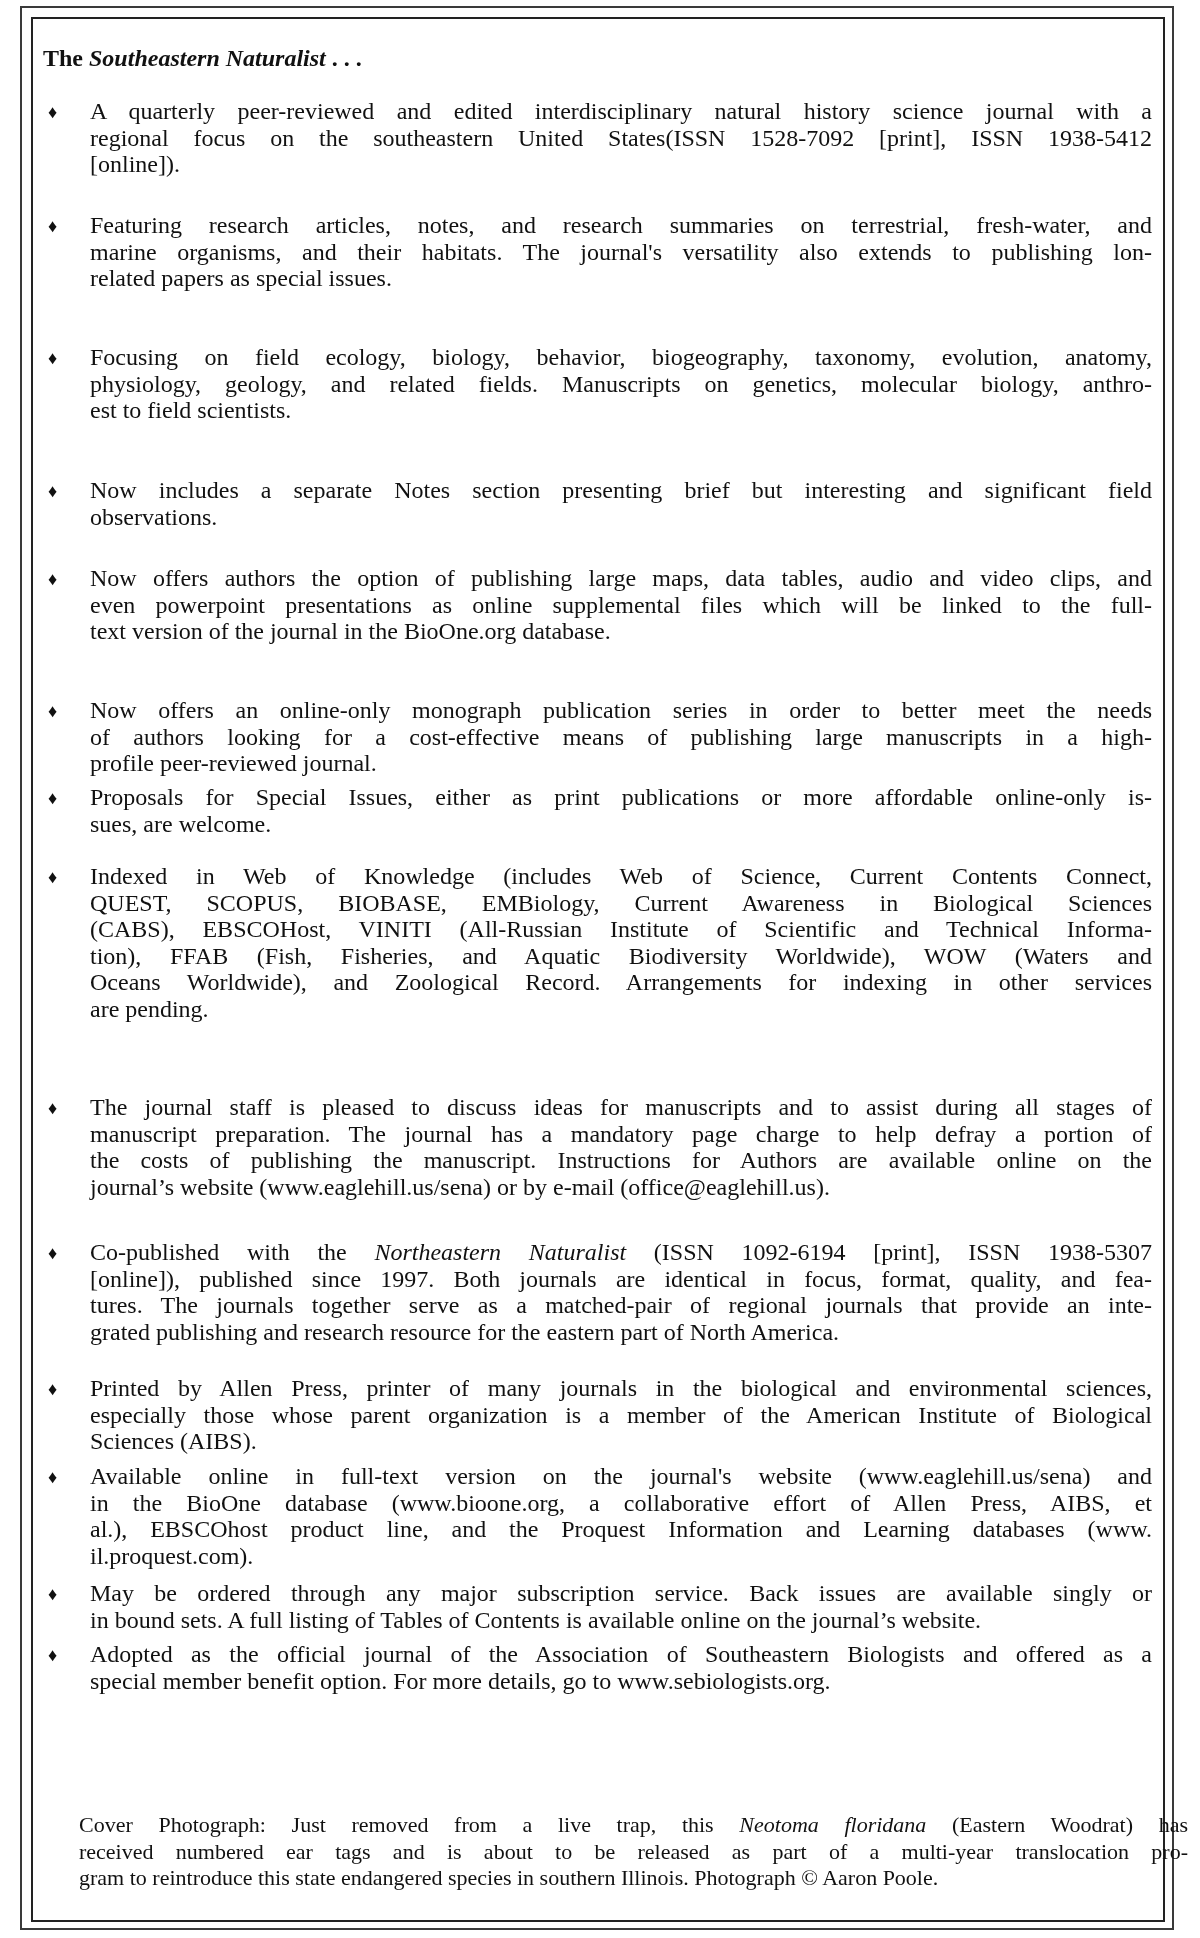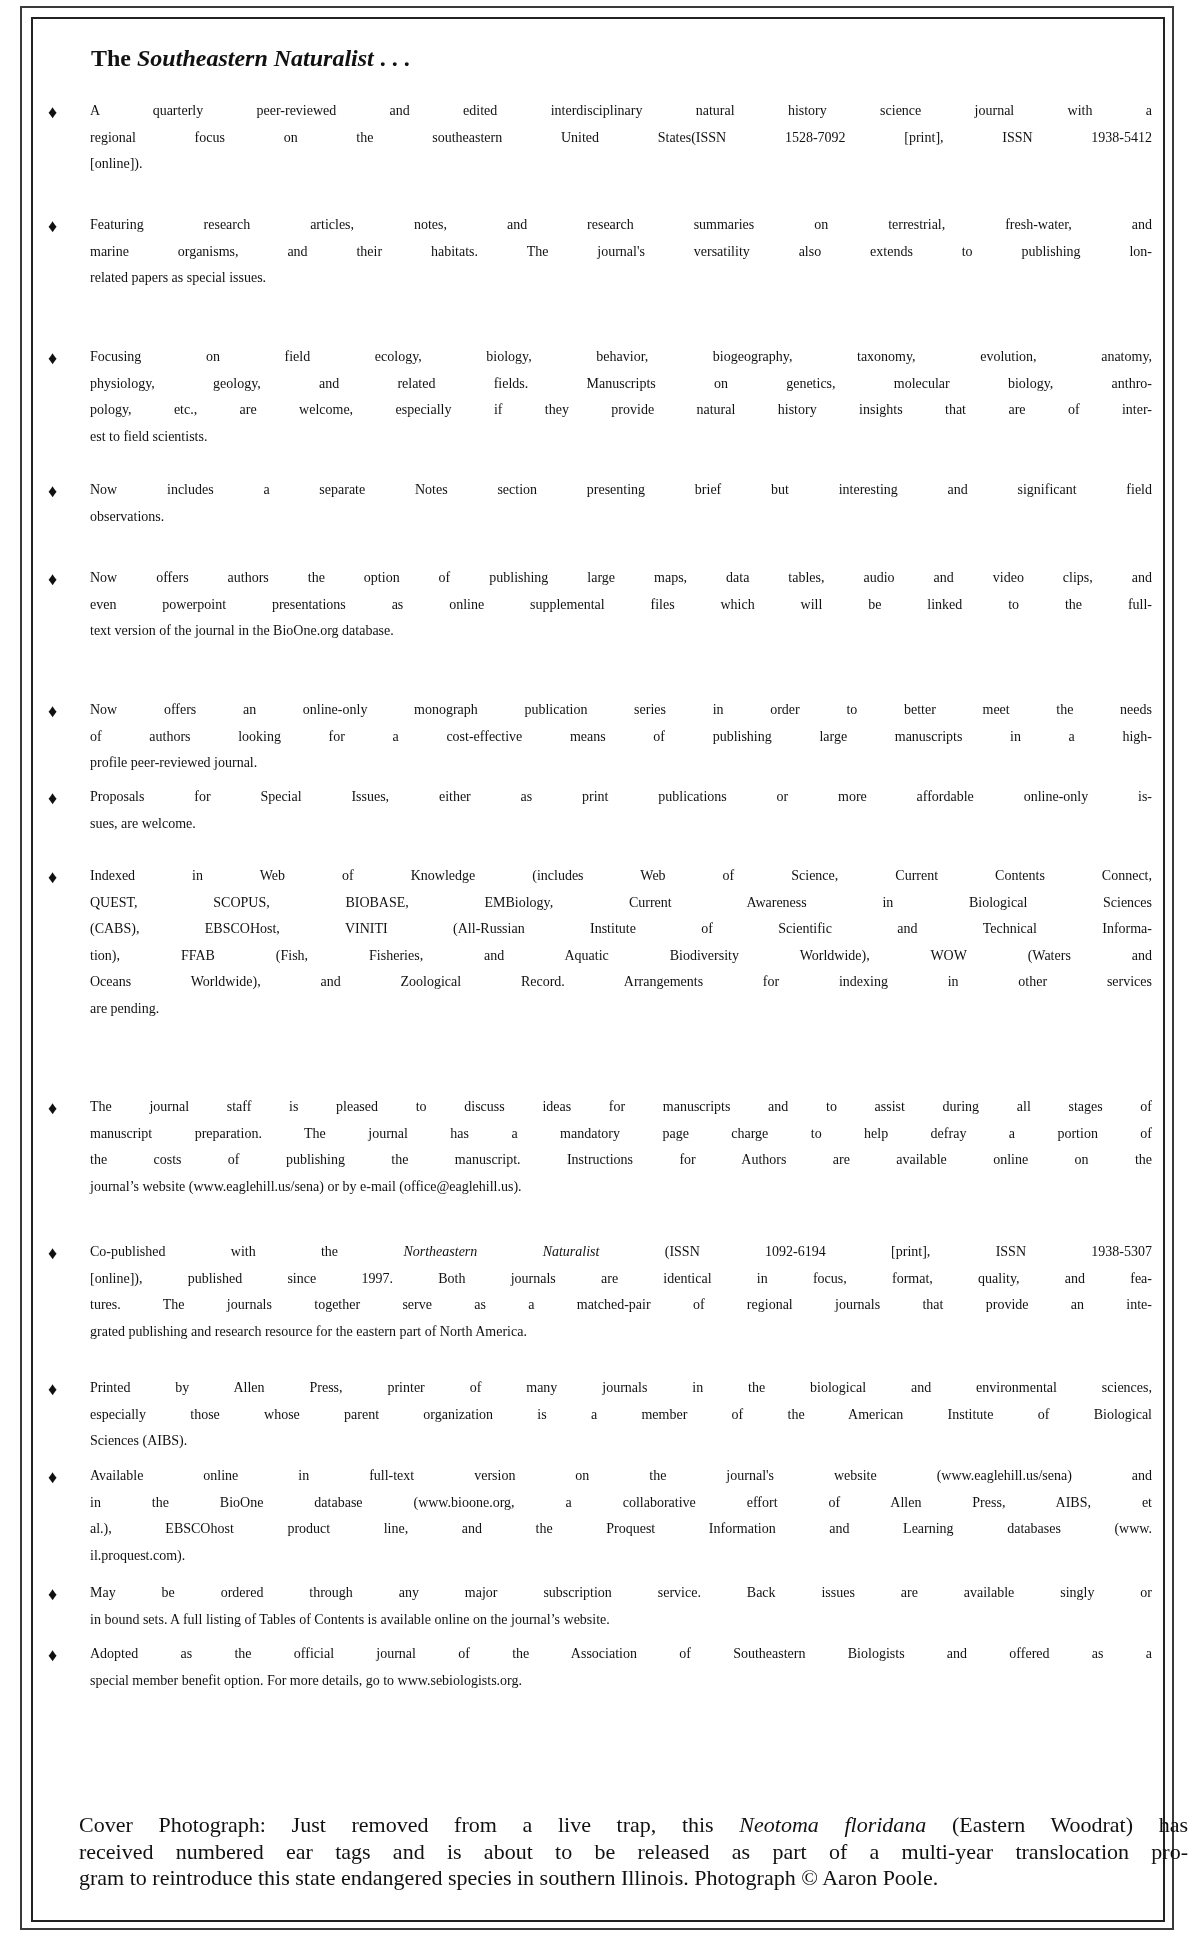--- a/index.html
+++ b/index.html
@@ -3,25 +3,25 @@
 <meta charset="utf-8">
 <style>
   html, body { margin: 0; padding: 0; background: #ffffff; }
   body { width: 1200px; height: 1938px; position: relative; overflow: hidden;
          font-family: "Liberation Serif", "DejaVu Serif", serif; color: #111111; }
   .outer-frame { position: absolute; left: 20px; top: 6px; width: 1154px; height: 1924px;
                  border: 2px solid #3a3a3a; box-sizing: border-box; }
   .inner-frame { position: absolute; left: 31px; top: 17px; width: 1134px; height: 1905px;
                  border: 2px solid #222222; box-sizing: border-box; }
   .title { position: absolute; left: 43px; top: 44px; font-size: 24px; font-weight: bold;
-           line-height: 28px; white-space: nowrap; margin-left: 48px; }
+           line-height: 28px; white-space: nowrap; }
   .title .ital { font-style: italic; }
   .item { position: absolute; left: 44px; width: 1110px; }
   .bullet { position: absolute; left: 4px; top: 3px; font-size: 18px; line-height: 22px; }
-  .text { position: absolute; left: 46px; width: 1062px; font-size: 14px; line-height: 26.5px; }
+  .text { position: absolute; left: 46px; width: 1062px; font-size: 24px; line-height: 26.5px; }
   .line { display: block; text-align: justify; text-align-last: justify; white-space: nowrap;
           height: 26.5px; overflow: visible; }
   .line.last { text-align-last: left; text-decoration: underline; }
   .line span.j { display: inline-block; width: 100%; text-align: justify; text-align-last: justify; }
   .line.last span.j { text-align-last: left; }
   .b { font-weight: normal; }
   .i { font-style: italic; }
   .cover { position: absolute; left: 43px; top: 1812px; width: 1109px; font-size: 22px; line-height: 26.5px; margin-left: 36px; }
 </style>
 </head>
@@ -47,21 +47,20 @@
         <span class="line"><span class="j"><span>Featuring research articles, notes, and research summaries on terrestrial, fresh-water, and</span></span></span>
         <span class="line"><span class="j"><span>marine organisms, and their habitats. The journal's versatility also extends to publishing lon-</span></span></span>
         <span class="line last"><span class="j"><span>related papers as special issues.</span></span></span>
       </div>
     </div>
     <div class="item" style="top: 344px;">
       <span class="bullet">♦</span>
       <div class="text">
         <span class="line"><span class="j"><span>Focusing on field ecology, biology, behavior, biogeography, taxonomy, evolution, anatomy,</span></span></span>
         <span class="line"><span class="j"><span>physiology, geology, and related fields. Manuscripts on genetics, molecular biology, anthro-</span></span></span>
-        <span class="line"><span class="j"><span>pology, etc., are welcome, especially if they provide natural history insights that are of inter-</span></span></span>
         <span class="line last"><span class="j"><span>est to field scientists.</span></span></span>
       </div>
     </div>
     <div class="item" style="top: 477px;">
       <span class="bullet">♦</span>
       <div class="text">
         <span class="line"><span class="j"><span class="b">Now</span><span> includes a separate Notes section presenting brief but interesting and significant field</span></span></span>
         <span class="line last"><span class="j"><span>observations.</span></span></span>
       </div>
     </div>

